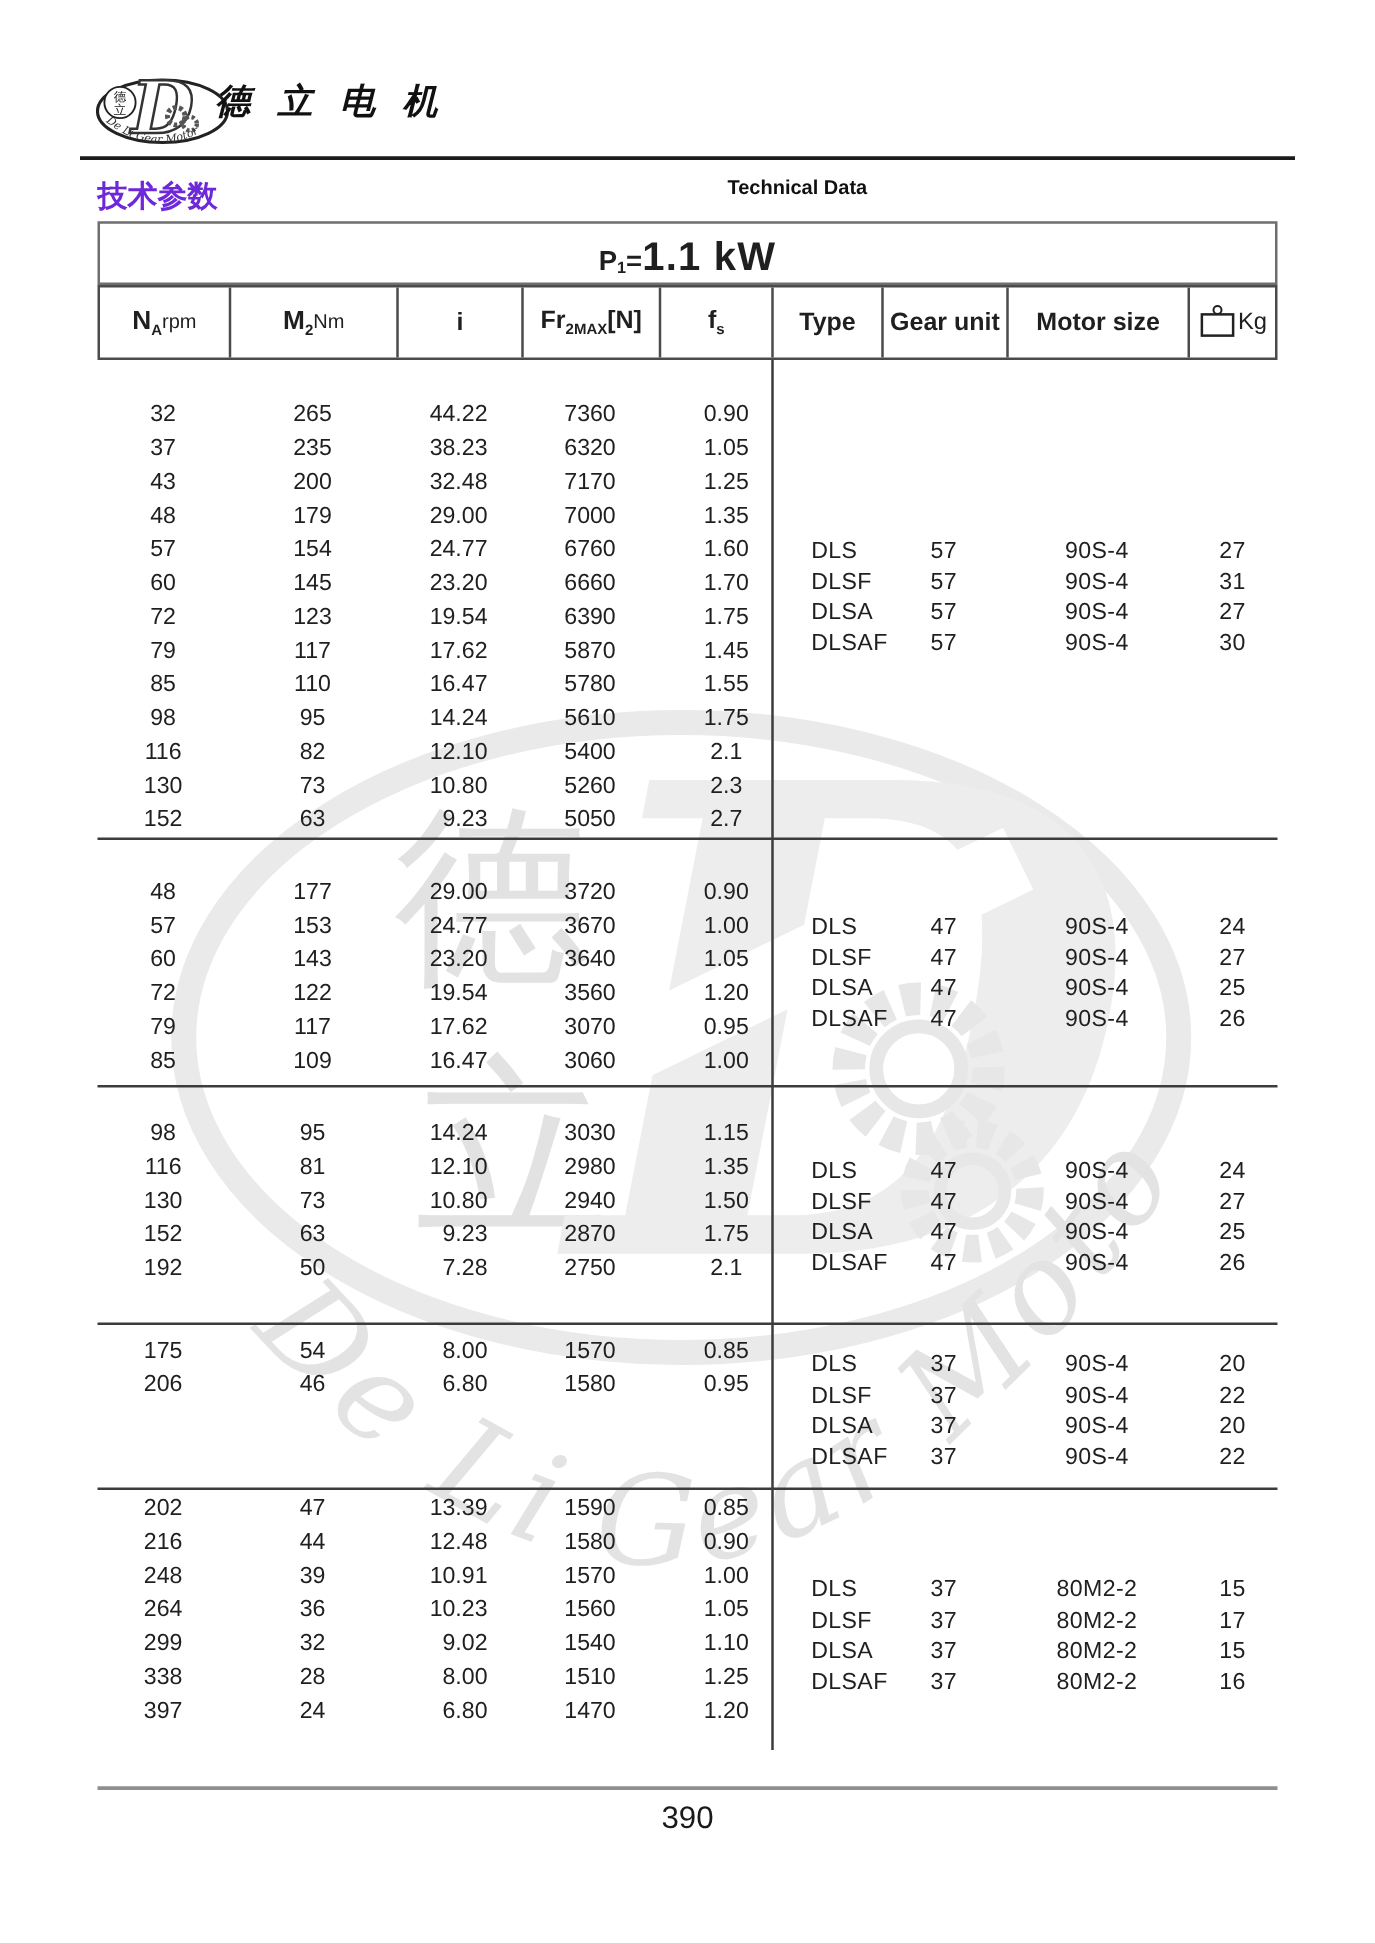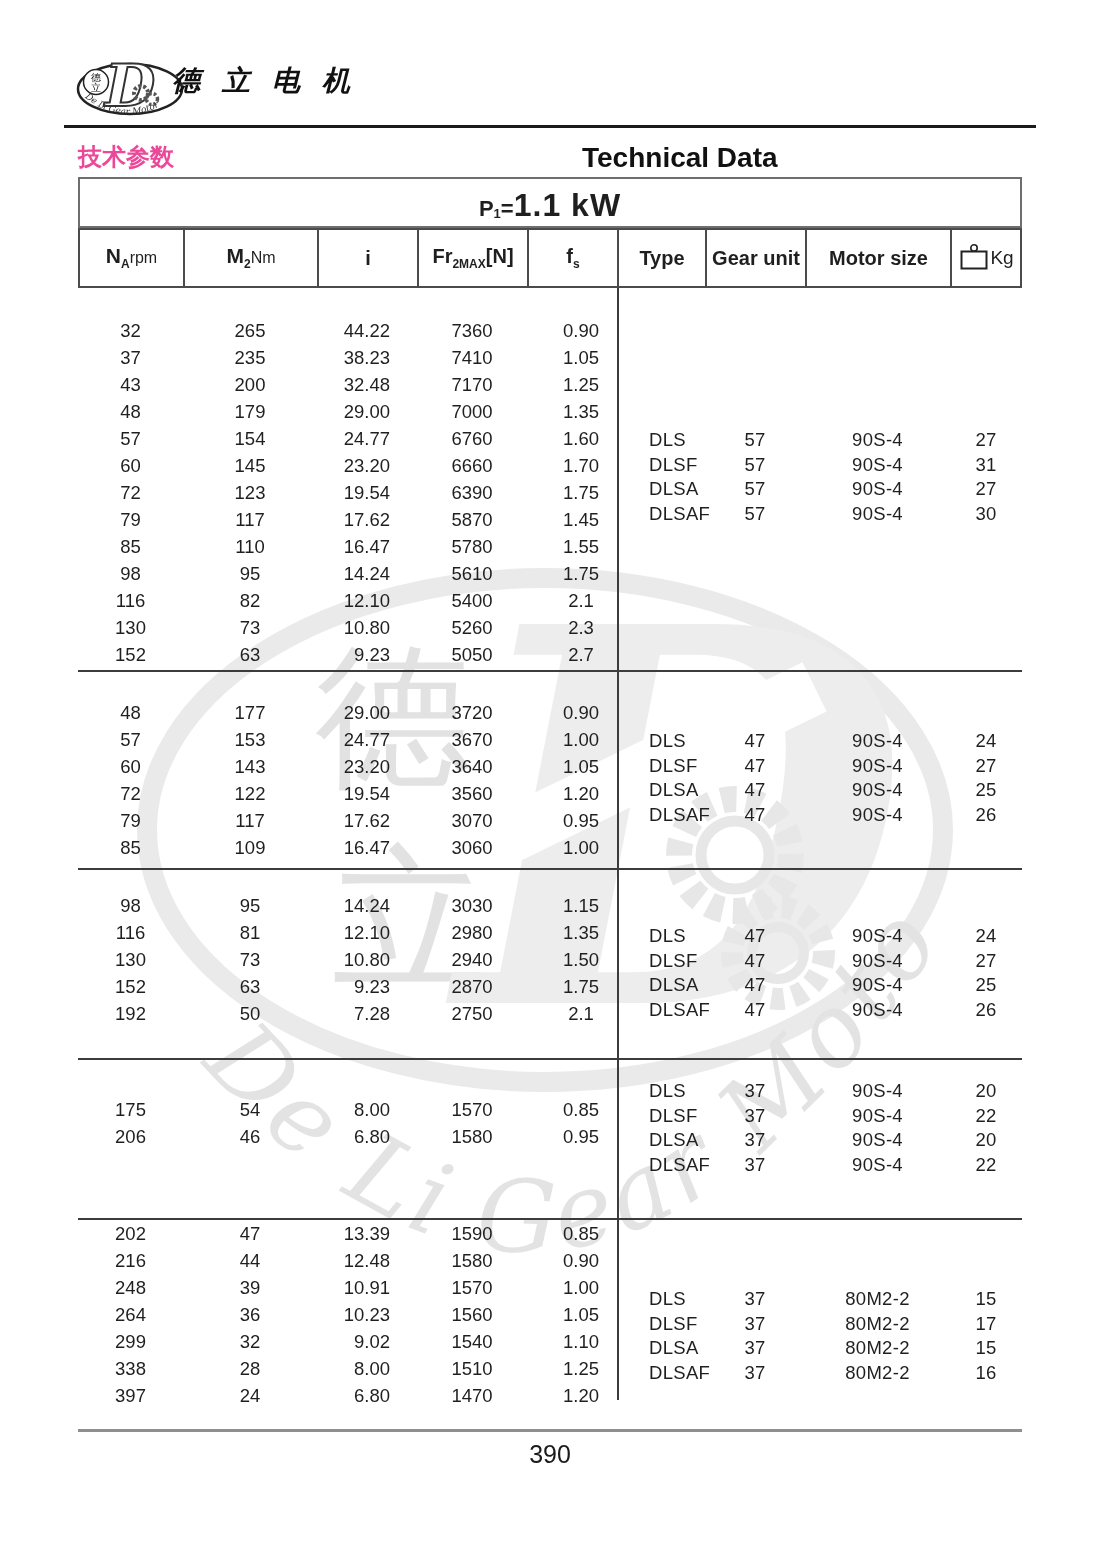--- a/index.html
+++ b/index.html
@@ -11,22 +11,22 @@
   
   .wm { position:absolute; left:110px; top:535px; z-index:0; pointer-events:none; }
   
   .logo { position:absolute; left:75px; top:52px; width:112px; height:78px; z-index:1; }
   .brand {
     position:absolute; left:172px; top:62px; z-index:1;
     font-family:"DejaVu Serif", serif; font-weight:bold; font-style:italic;
     font-size:28px; letter-spacing:22px; color:#111; white-space:nowrap;
   }
   .hrule { position:absolute; left:64px; top:125px; width:972px; height:3px; background:#1b1b1b; z-index:1; }
-  .title-zh { position:absolute; left:78px; top:141px; font-size:24px; font-weight:bold; color:#ec4899; z-index:1; }
-  .title-en { position:absolute; left:582px; top:142px; font-size:28px; font-weight:bold; color:#111; z-index:1; }
+  .title-zh { position:absolute; left:78px; top:141px; font-size:24px; font-weight:bold; color:#6d28d9; z-index:1; }
+  .title-en { position:absolute; left:582px; top:142px; font-size:16px; font-weight:bold; color:#111; z-index:1; }
   
   .power-box {
     position:absolute; left:78px; top:177px; width:944px; height:51px; box-sizing:border-box;
     border:2px solid #6e6e6e; display:flex; align-items:baseline; justify-content:center; z-index:1;
     background:transparent;
   }
   .power-box .inner { display:flex; align-items:baseline; padding-top:8px; }
   .power-p { font-size:22px; font-weight:bold; }
   .power-sub { font-size:13px; font-weight:bold; position:relative; top:2px; }
   .power-eq { font-size:22px; font-weight:bold; }
@@ -161,21 +161,21 @@
             <div class="dc c0">32</div>
             <div class="dc c1">265</div>
             <div class="dc c2">44.22</div>
             <div class="dc c3">7360</div>
             <div class="dc c4">0.90</div>
           </div>
           <div class="drow">
             <div class="dc c0">37</div>
             <div class="dc c1">235</div>
             <div class="dc c2">38.23</div>
-            <div class="dc c3">7410</div>
+            <div class="dc c3">6320</div>
             <div class="dc c4">1.05</div>
           </div>
           <div class="drow">
             <div class="dc c0">43</div>
             <div class="dc c1">200</div>
             <div class="dc c2">32.48</div>
             <div class="dc c3">7170</div>
             <div class="dc c4">1.25</div>
           </div>
           <div class="drow">
@@ -406,21 +406,21 @@
             <div class="tc t3">25</div>
           </div>
           <div class="trow">
             <div class="tc t0">DLSAF</div>
             <div class="tc t1">47</div>
             <div class="tc t2">90S-4</div>
             <div class="tc t3">26</div>
           </div>
         </div>
     </div>
-    <div class="sec" style="height:160px; padding-top:36px;">
+    <div class="sec" style="height:132px; padding-top:6px;">
       <div class="rows">
           <div class="drow">
             <div class="dc c0">175</div>
             <div class="dc c1">54</div>
             <div class="dc c2">8.00</div>
             <div class="dc c3">1570</div>
             <div class="dc c4">0.85</div>
           </div>
           <div class="drow">
             <div class="dc c0">206</div>

